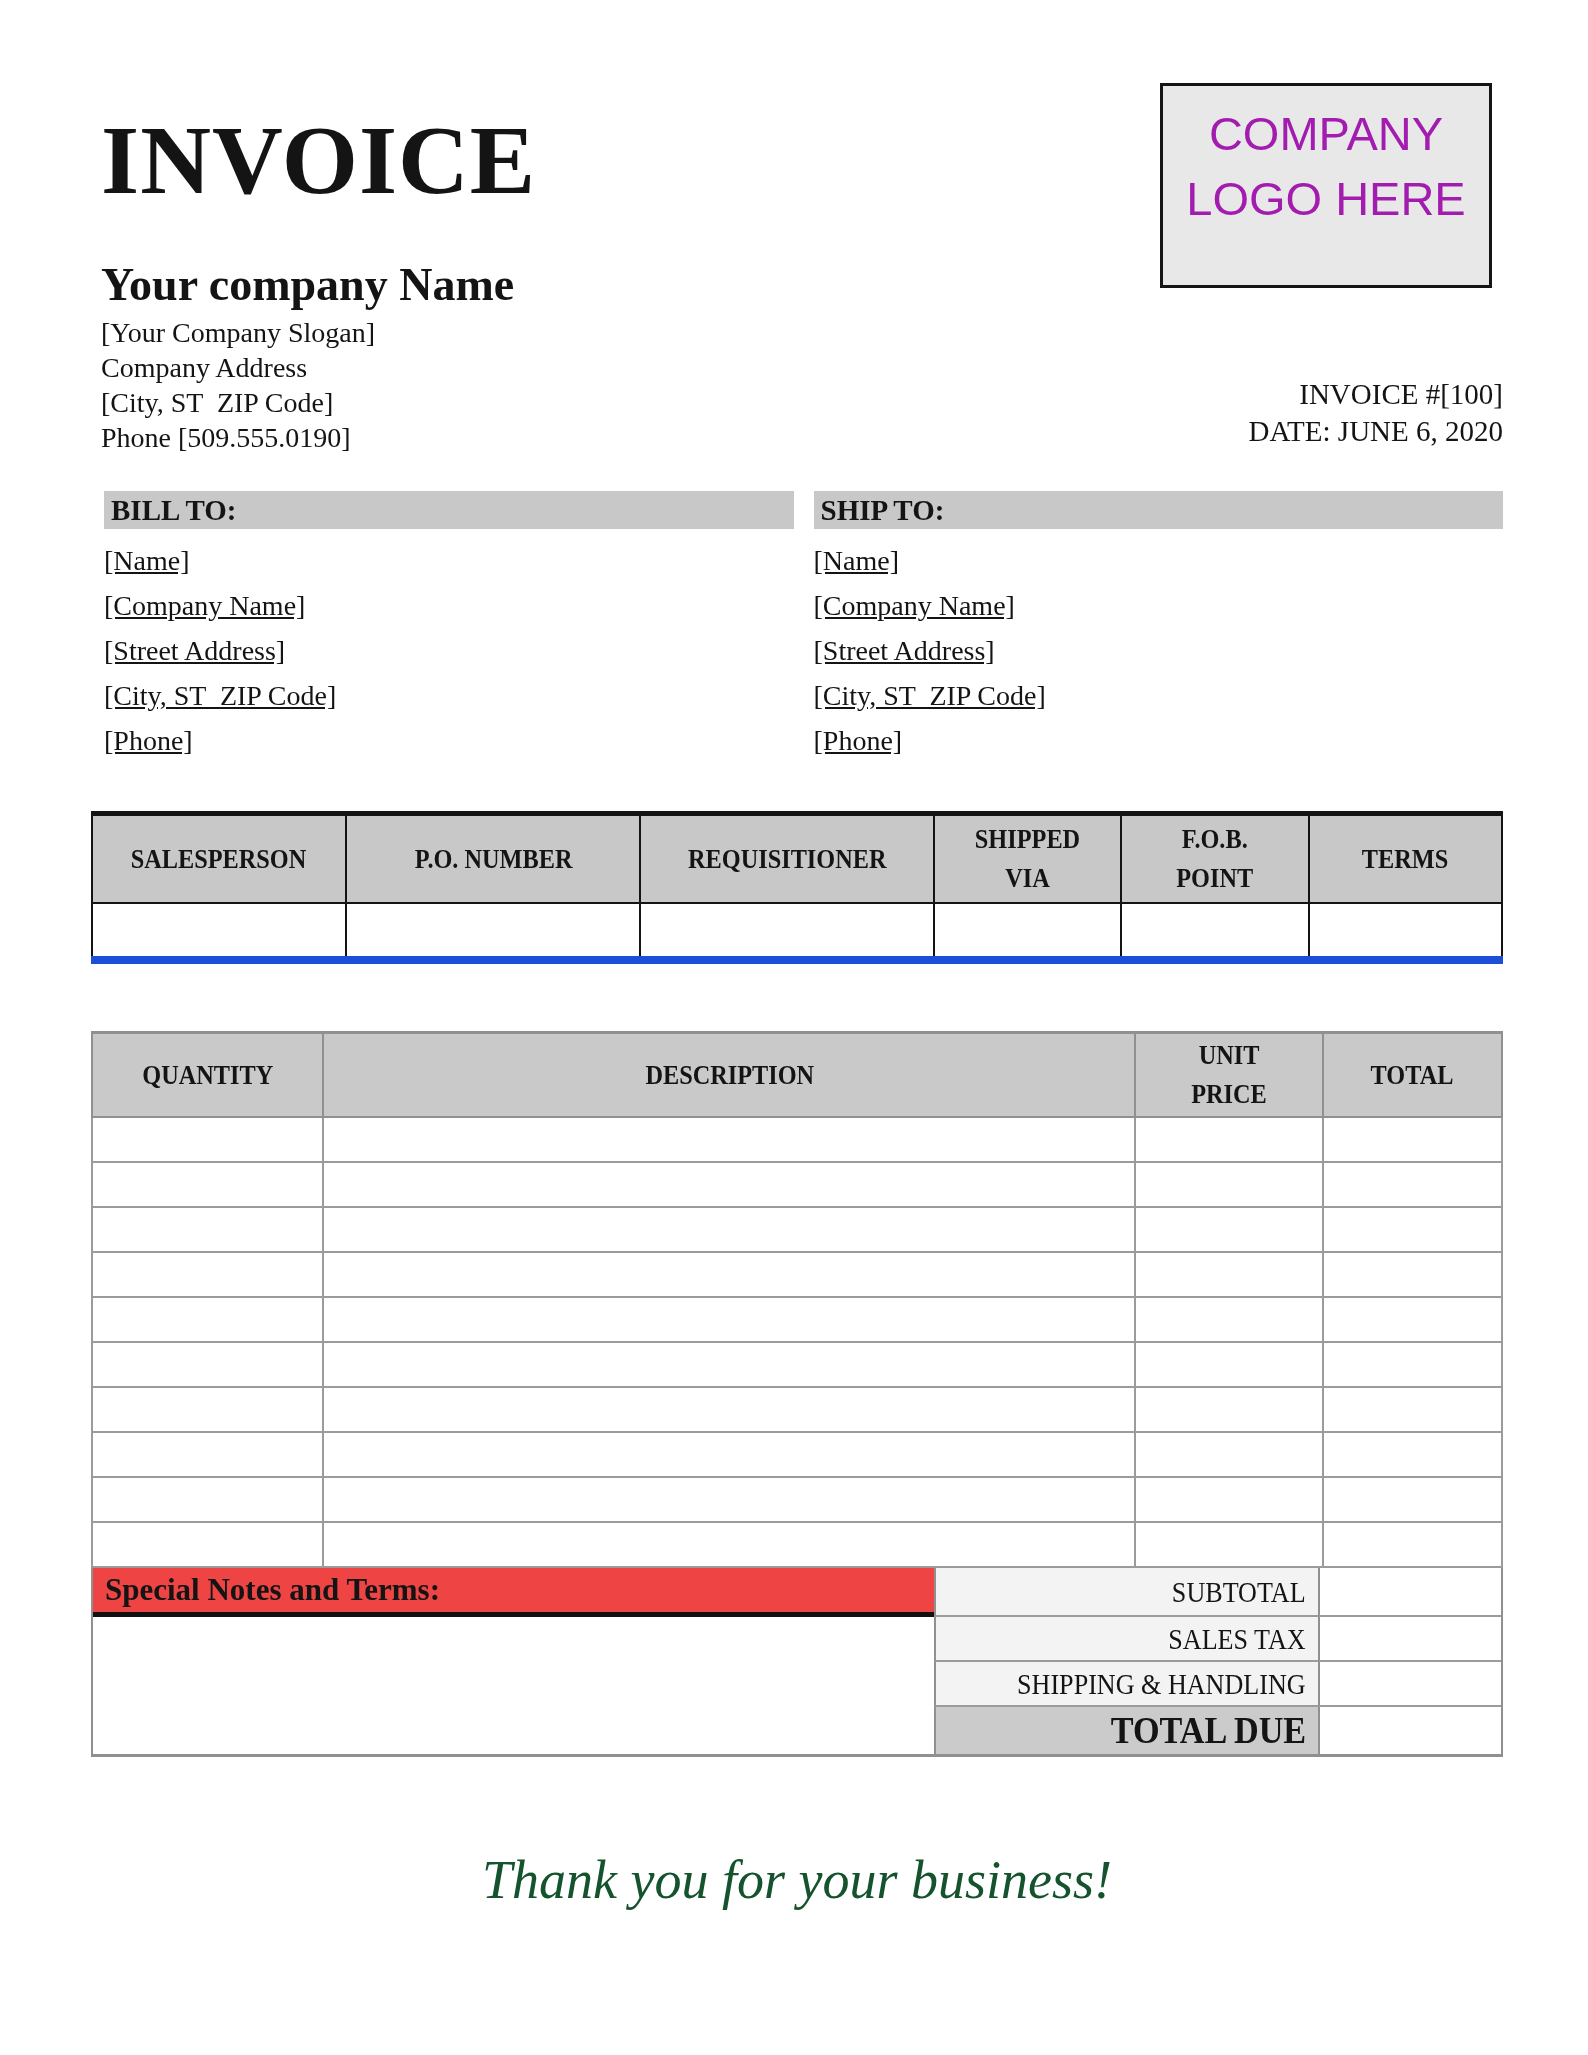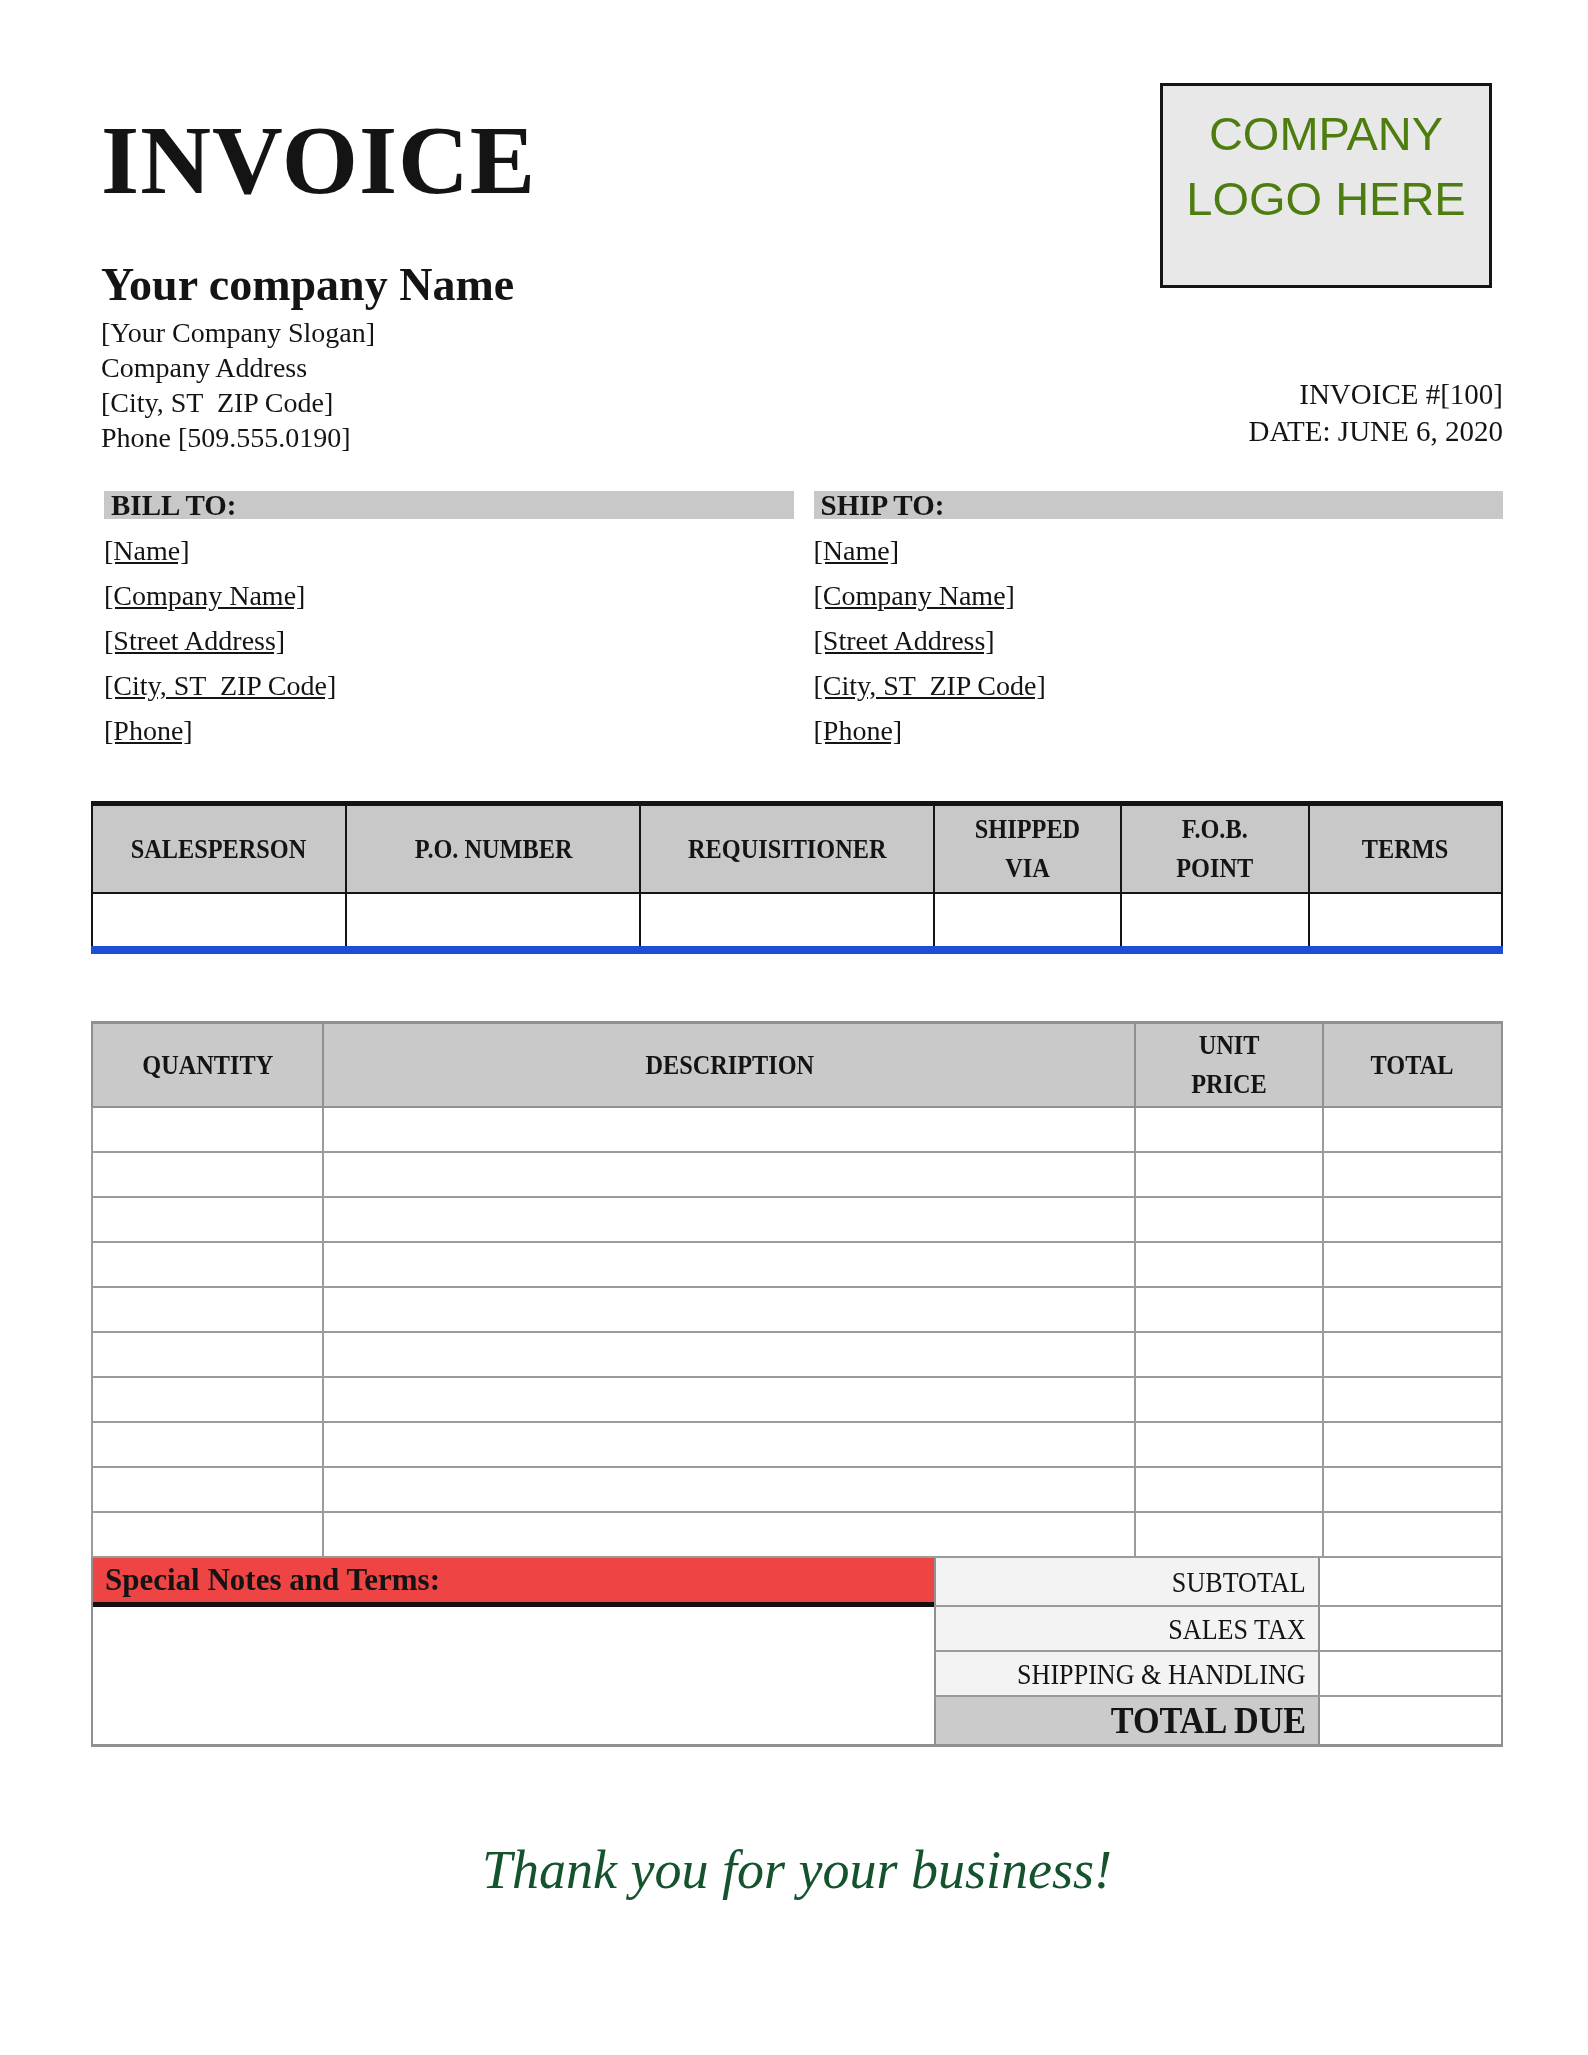--- a/index.html
+++ b/index.html
@@ -32,31 +32,31 @@
     font-size:28px; line-height:35px; white-space:pre-wrap;
   }
   .right-col { display:flex; flex-direction:column; align-items:flex-end; }
   .logo-box {
     box-sizing:border-box;
     width:332px; height:205px; margin-right:11px;
     background:#e8e8e8; border:3px solid #151515;
     display:flex; flex-direction:column; align-items:center;
     padding-top:16px;
     font-family:"Liberation Sans", sans-serif;
-    font-size:47px; line-height:1.38; color:#4d7c0f;
+    font-size:47px; line-height:1.38; color:#a21caf;
   }
   .invoice-meta { margin-top:88px; text-align:right; font-size:29px; line-height:37px; }
 
   
   .addresses {
     display:grid; grid-template-columns:1fr 1fr; column-gap:20px;
     margin:36px 0 0 13px;
   }
   .addr-bar {
-    box-sizing:border-box; height:28px; background:#c8c8c8;
+    box-sizing:border-box; height:38px; background:#c8c8c8;
     font-size:29px; font-weight:bold;
     display:flex; align-items:center; padding-left:7px;
   }
   .addr-lines { margin-top:9px;text-decoration:underline; }
   .addr-lines div { line-height:45px; }
 
   
   .hdr {
     display:inline-block; transform:scaleX(0.9); transform-origin:center;
     white-space:pre-line; line-height:1.45;

